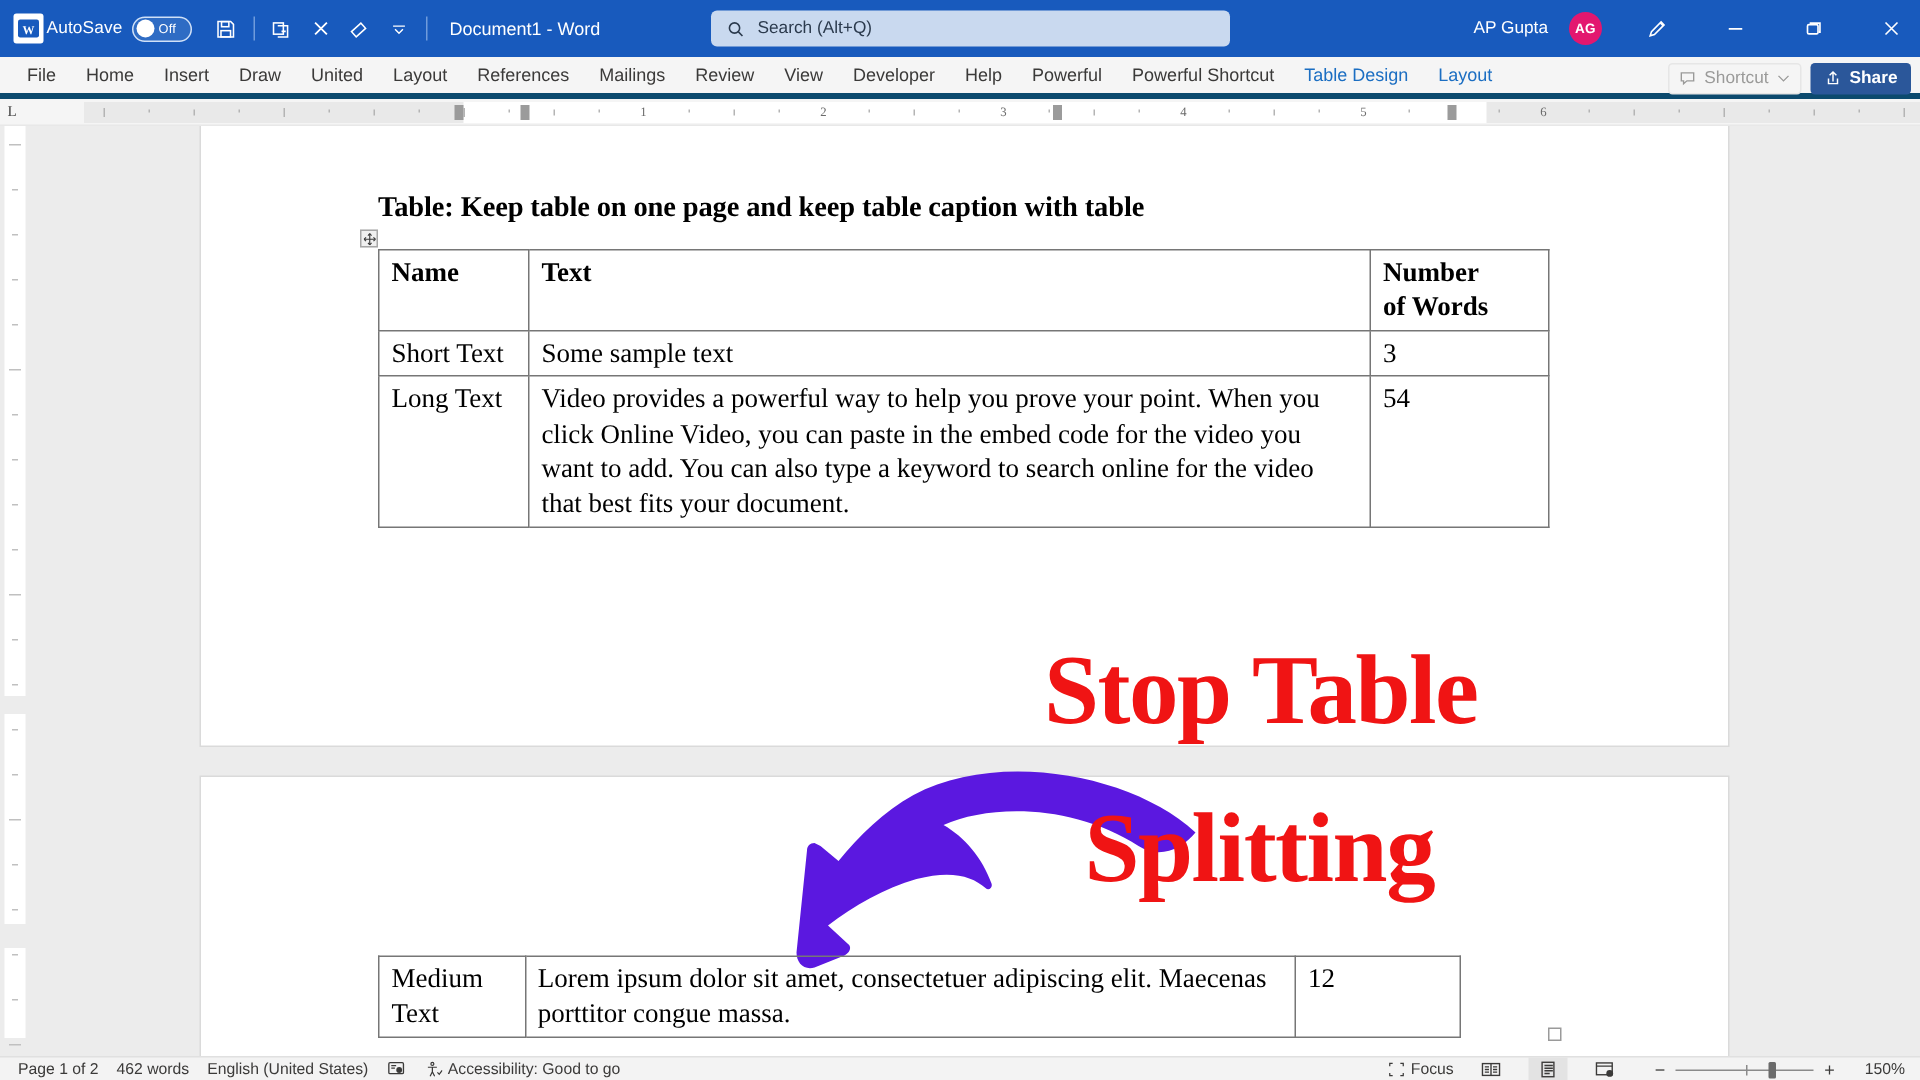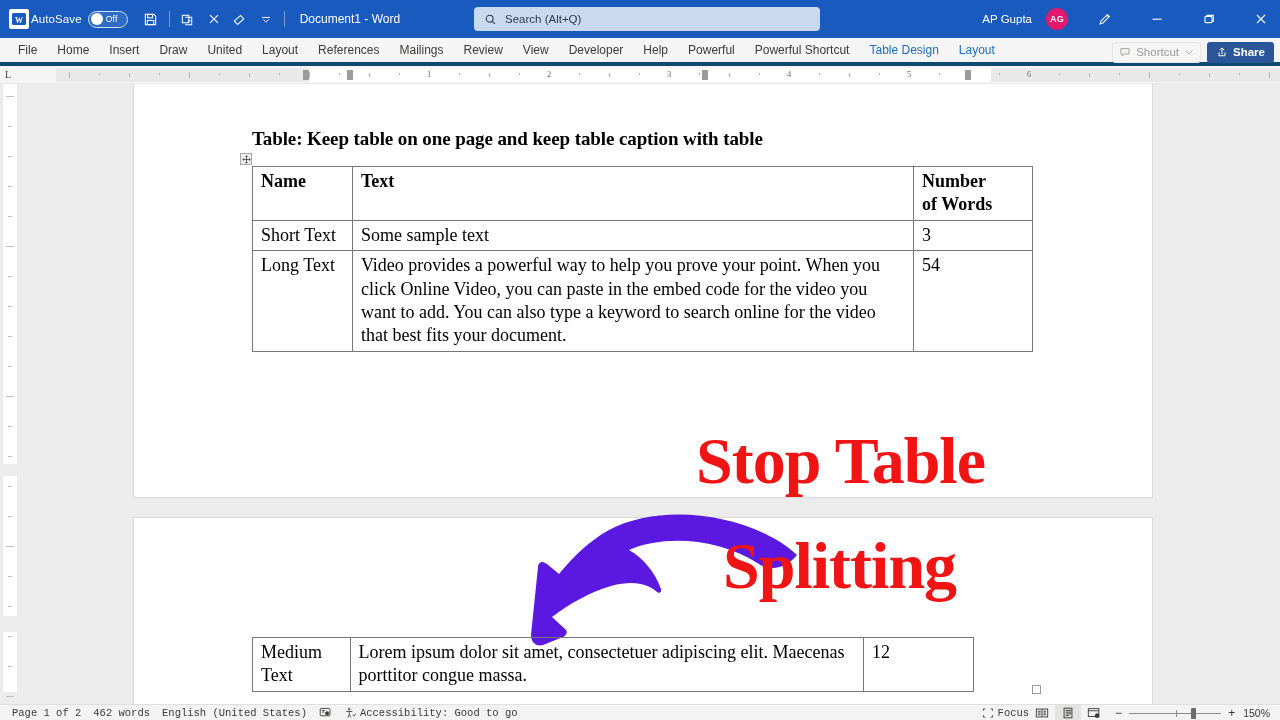--- a/index.html
+++ b/index.html
@@ -270,24 +270,24 @@
 
   
   .statusbar {
     position: absolute; left: 0; top: 704px;
     width: 1280px; height: 16px;
     background: #f3f3f3;
     border-top: 1px solid #e0e0e0;
     display: flex; align-items: center;
     font-size: 10.5px; color: #3b3a39;
   }
-  .sb-item { margin-left: 12px; white-space: nowrap; display:flex; align-items:center; gap:4px;font-family:Liberation Mono, monospace;}
+  .sb-item { margin-left: 12px; white-space: nowrap; display:flex; align-items:center; gap:4px;}
   .sb-right {
     position: absolute; right: 0; top: 0; height: 16px;
-    display: flex; align-items: center; gap: 0px;
+    display: flex; align-items: center; gap: 12px;
   }
   .sb-viewbtn {
     width: 26px; height: 16px;
     display: flex; align-items: center; justify-content: center;
   }
   .sb-viewbtn.active { background: #e3e3e3; }
   .zoom-slider {
     display: flex; align-items: center; gap: 0px; margin-left: 8px;
   }
   .zs-track {

